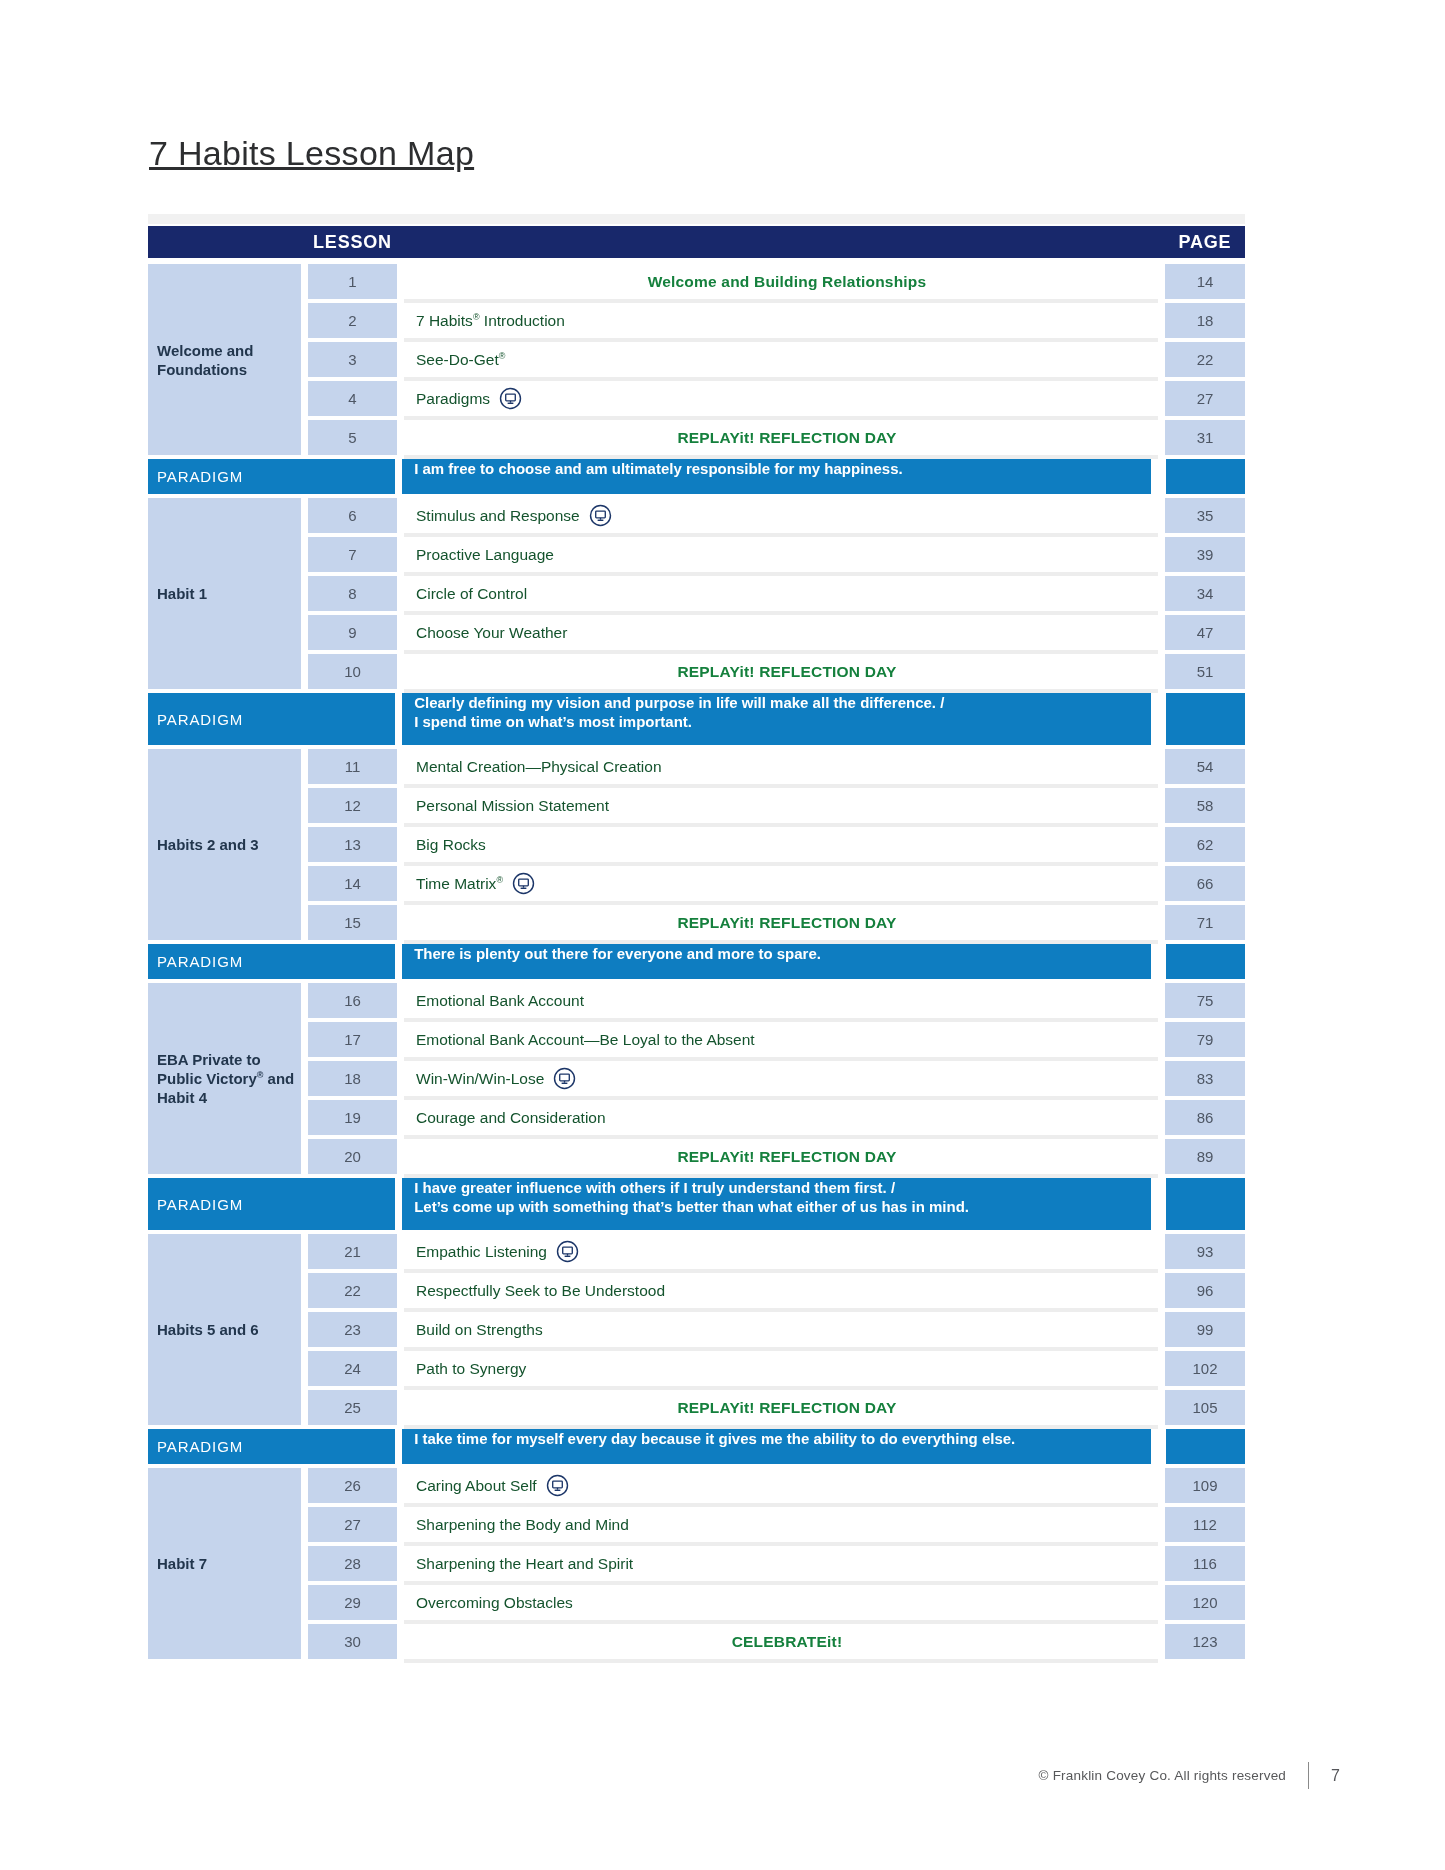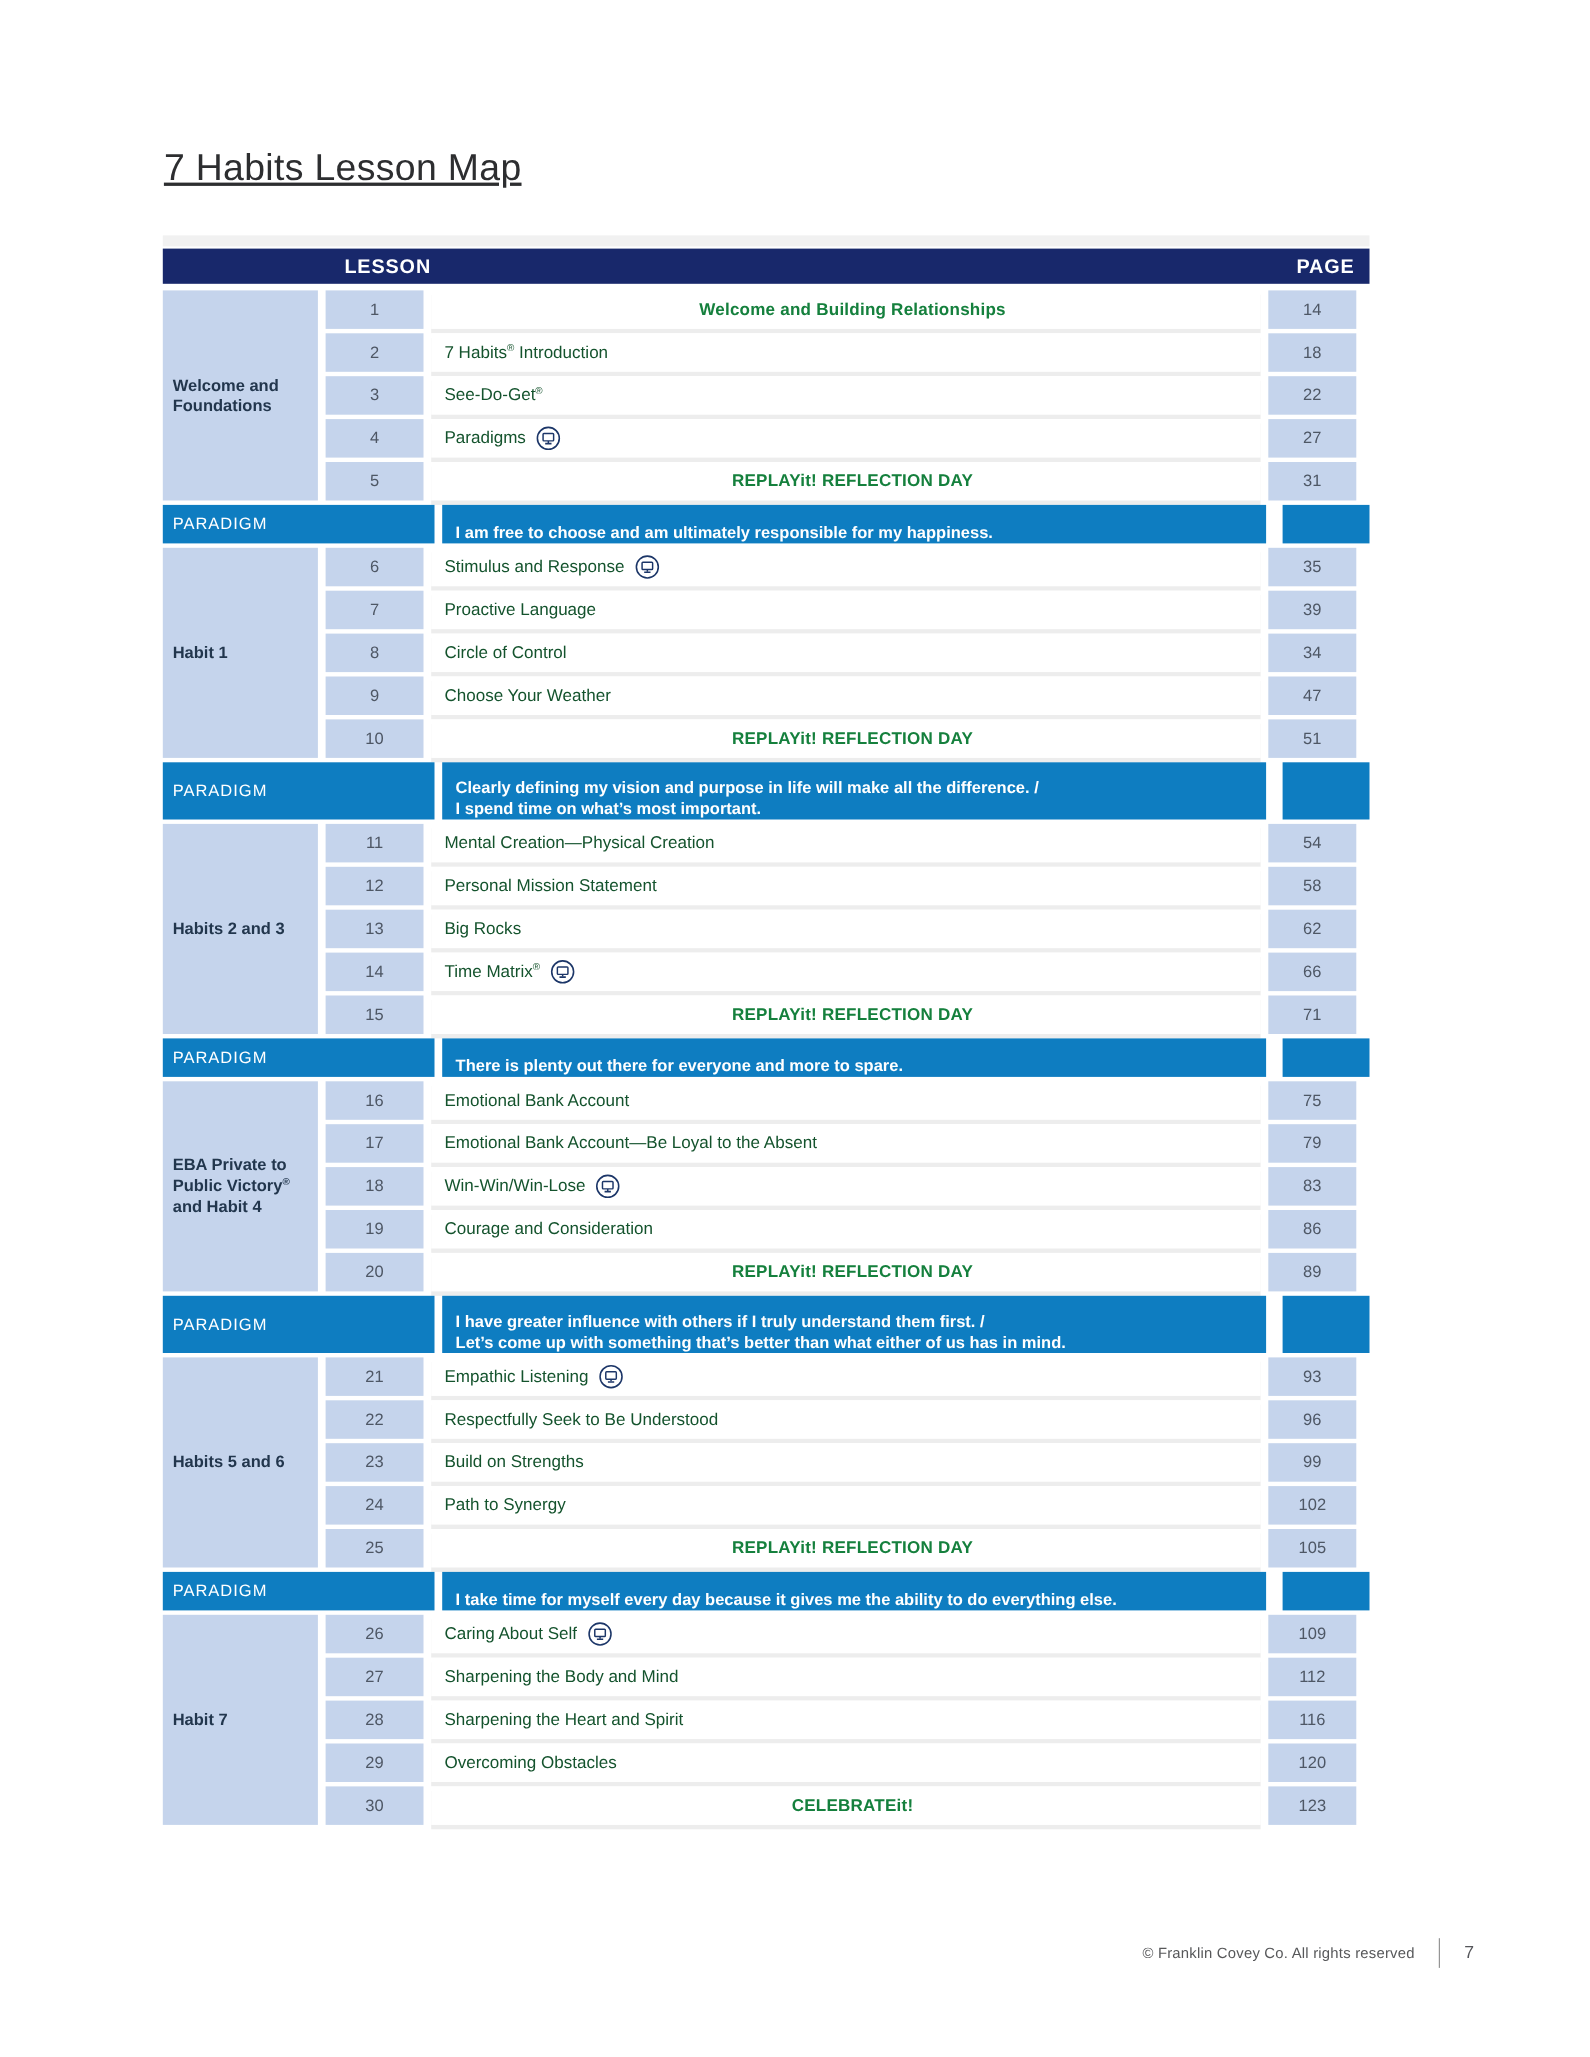--- a/index.html
+++ b/index.html
@@ -17,21 +17,21 @@
   .thead { position:relative; height:32px; background:#18286b; margin-bottom:6px; }
   .thead .th {
     position:absolute; top:0; line-height:32px; text-align:center;
     color:#ffffff; font-size:18px; font-weight:700; letter-spacing:0.8px;
   }
   .th-lesson { left:160px; width:89px; }
   .th-page  { left:1017px; width:80px; }
 
   .section { display:flex; margin-bottom:4px; }
   .group-cell {
-    width:141px; margin-right:7px; background:#c5d4ec;
+    width:153px; margin-right:7px; background:#c5d4ec;
     display:flex; align-items:center; box-sizing:border-box; padding:4px 0 4px 9px;
     color:#22364d; font-size:15px; font-weight:700; line-height:19px;
   }
   .rows { display:flex; flex-direction:column; width:937px; }
   .row { display:flex; height:35px; margin-bottom:4px; }
   .row:last-child { margin-bottom:0; }
   .num-cell {
     width:89px; margin-right:7px; background:#c5d4ec;
     text-align:center; line-height:35px; color:#4e5765; font-size:15px;
   }
@@ -51,21 +51,21 @@
   .paradigm-row { display:flex; margin-bottom:4px; }
   .paradigm-row.single { height:35px; }
   .paradigm-row.double { height:52px; }
   .p-label {
     width:249px; margin-right:7px; background:#0e7dc1;
     display:flex; align-items:center; box-sizing:border-box; padding-left:9px;
     color:#ffffff; font-size:15px; font-weight:400; letter-spacing:0.9px;
   }
   .p-msg {
     width:754px; margin-right:15px; background:#0e7dc1;
-    display:flex; flex-direction:column; justify-content:flex-end;
+    display:flex; flex-direction:column; justify-content:flex-start;
     box-sizing:border-box; padding-left:12px;
     color:#ffffff; font-size:15px; font-weight:700; line-height:19px;
   }
   .p-page { width:80px; background:#0e7dc1; }
 
   sup { font-size:9px; line-height:0; vertical-align:super; }
 
   .title-icon { display:inline-flex; margin-left:9px; flex:0 0 auto; }
   .title-icon svg { display:block; }
 

